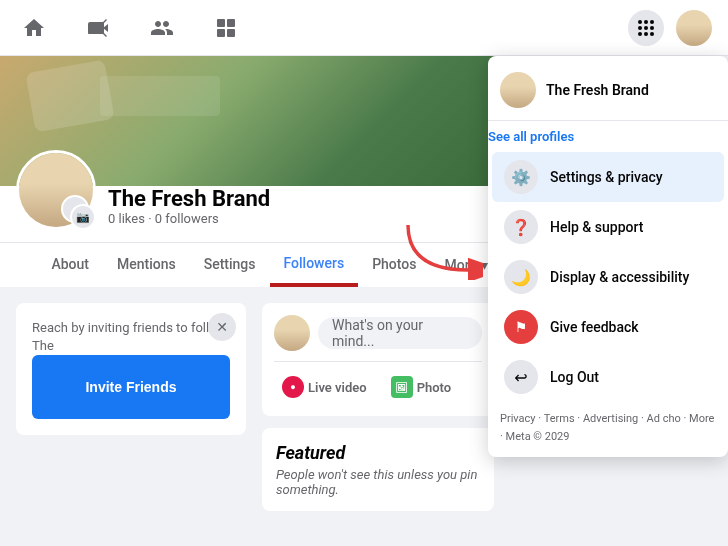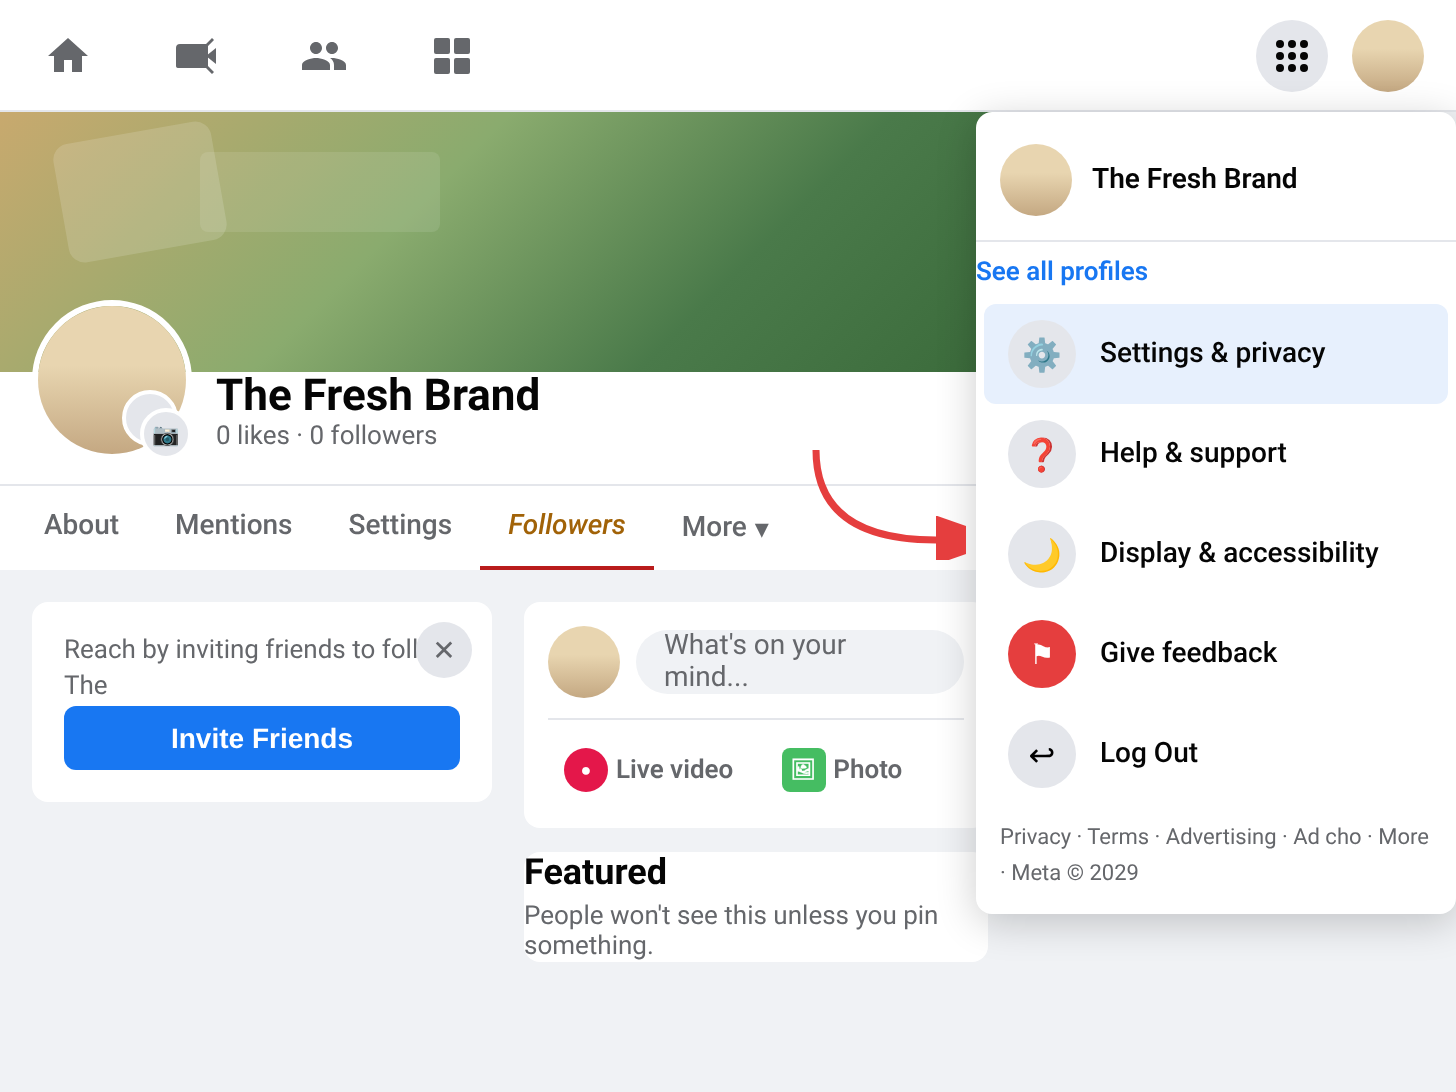--- a/index.html
+++ b/index.html
@@ -105,31 +105,32 @@
 
     
     .page-tabs {
       background: #fff;
       border-top: 1px solid #e4e6eb;
       display: flex;
       align-items: center;
       padding: 0 8px;
       width: 510px;
       overflow-x: auto;
+      justify-content: flex-end;
     }
     .tab-item {
       padding: 12px 14px;
       font-size: 14px;
       font-weight: 500;
       color: #65676b;
       cursor: pointer;
       white-space: nowrap;
       border-bottom: 2px solid transparent;
     }
-    .tab-item.active { color: #a16207; border-bottom: 2px solid #b91c1c; font-style: italic; }
+    .tab-item.active { color: #3b82f6; border-bottom: 4px solid #b91c1c; }
     .tab-more {
       display: flex; align-items: center; gap: 4px;
       padding: 12px 14px;
       font-size: 14px;
       font-weight: 500;
       color: #65676b;
       cursor: pointer;
     }
 
     
@@ -172,21 +173,21 @@
     .audience-desc {
       font-size: 13px;
       color: #65676b;
       line-height: 1.4;
     }
     .invite-btn {
       background: #1877f2;
       color: #fff;
       border: none;
       border-radius: 6px;
-      padding: 8px 0;
+      padding: 24px 0;
       width: 100%;
       font-size: 14px;
       font-weight: 600;
       cursor: pointer;
       text-align: center;
     }
 
     
     .right-panel {
       flex: 1;
@@ -246,20 +247,22 @@
       background: #45bd62;
       border-radius: 4px;
       display: flex; align-items: center; justify-content: center;
       font-size: 10px; color: #fff;
     }
 
     
     .featured-card {
       background: #fff;
       border-radius: 8px;
+      padding: 14px;
+      font-style: italic;
     }
     .featured-title {
       font-size: 18px;
       font-weight: 700;
       color: #050505;
       margin-bottom: 4px;
     }
     .featured-desc {
       font-size: 13px;
       color: #65676b;
@@ -437,20 +440,21 @@
       <div class="profile-name">The Fresh Brand</div>
       <div class="profile-meta">0 likes · 0 followers</div>
     </div>
   </div>
 
   <div class="page-tabs">
     <div class="tab-item">About</div>
     <div class="tab-item">Mentions</div>
     <div class="tab-item">Settings</div>
     <div class="tab-item active">Followers</div>
+    <div class="tab-item">Photos</div>
     <div class="tab-more">
       <span>More</span>
       <span>▾</span>
     </div>
   </div>
 
   <div class="main-area">
 
     <div class="left-panel">
       <div class="page-audience-card">

